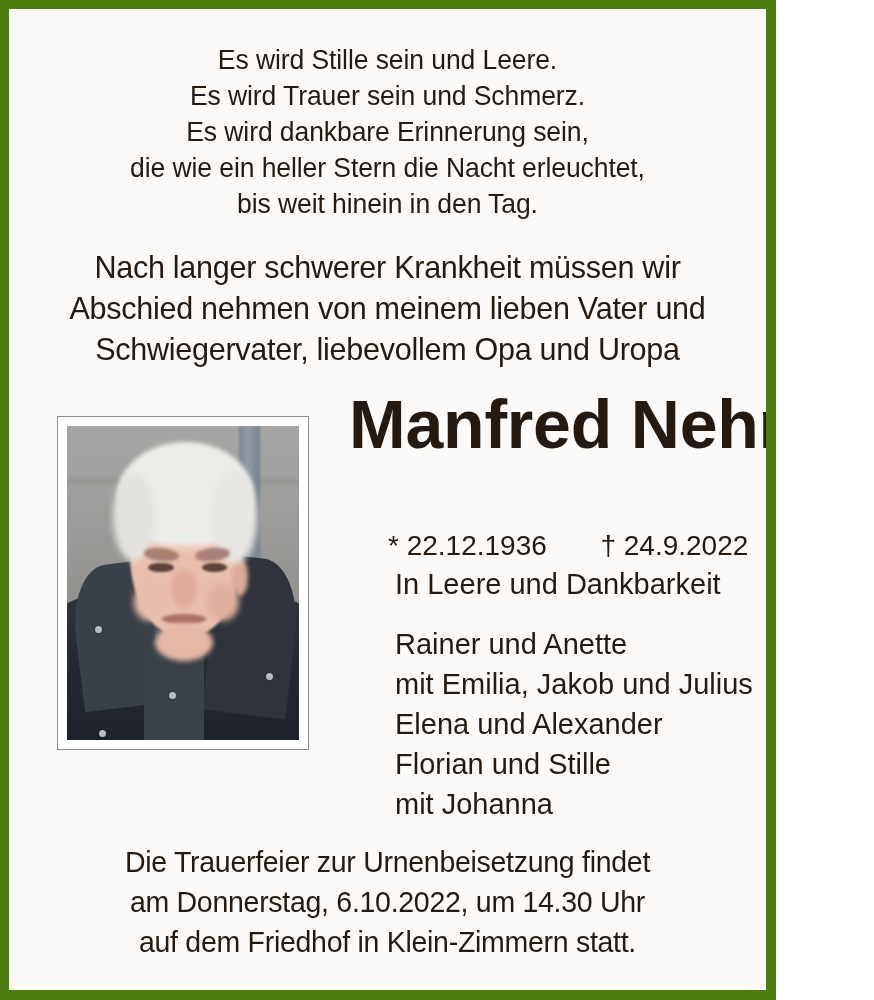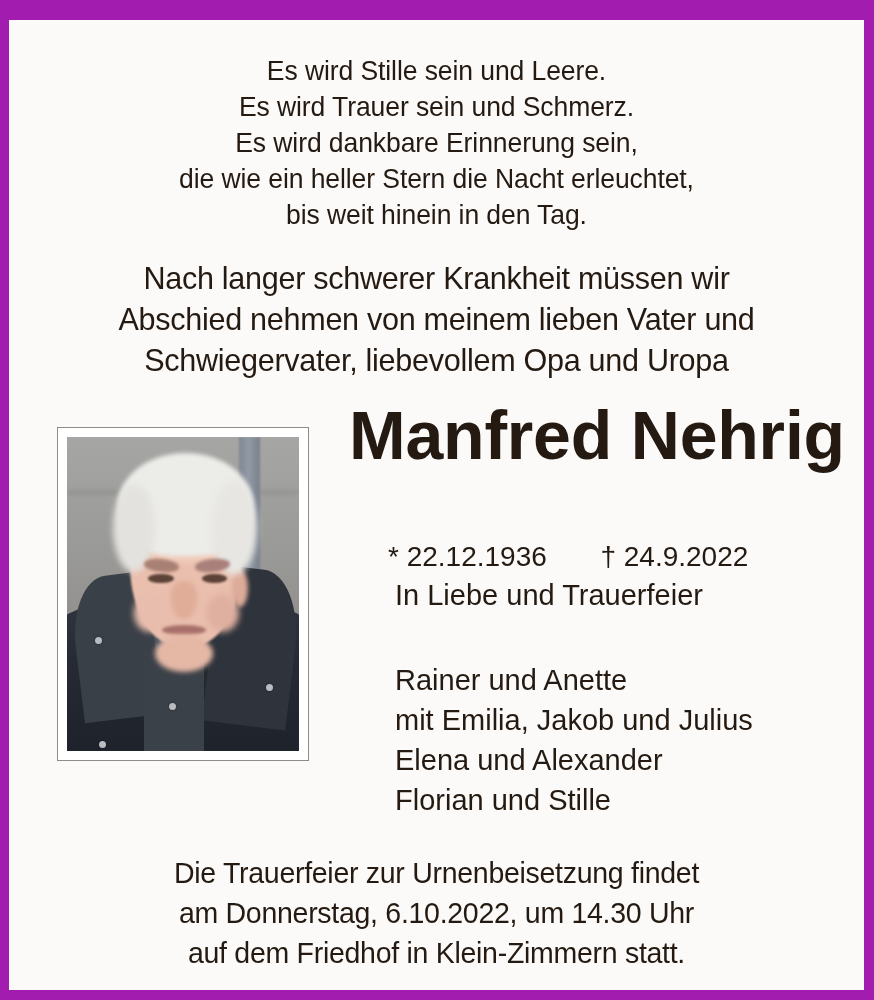--- a/index.html
+++ b/index.html
@@ -11,24 +11,24 @@
     width: 874px;
     height: 1000px;
     font-family: "Liberation Sans", sans-serif;
     -webkit-font-smoothing: antialiased;
   }
 
   
   .notice {
     position: relative;
     box-sizing: border-box;
-    width: 874px;
+    width: 776px;
     height: 1000px;
-    background: #a21caf;
-    padding: 20px 10px 10px 9px;
+    background: #4d7c0f;
+    padding: 9px 10px 10px 9px;
   }
   .notice-inner {
     position: relative;
     box-sizing: border-box;
     width: 100%;
     height: 100%;
     background: #fbfaf8;
     overflow: hidden;
   }
 
@@ -227,21 +227,21 @@
     position: absolute;
     left: 386px;
     top: 557px;
     font-size: 29px;
     line-height: 36px;
     white-space: nowrap;
   }
   .family {
     position: absolute;
     left: 386px;
-    top: 640px;
+    top: 615px;
     font-size: 29px;
     line-height: 40px;
   }
   .family .line { white-space: nowrap; }
 
   
   .closing {
     position: absolute;
     left: 0;
     right: 0;
@@ -314,27 +314,28 @@
     <div class="name t">Manfred Nehrig</div>
 
     <div class="dates t">
       <span>*</span>
       <span>22.12.1936</span>
       <span class="gap"></span>
       <span>†</span>
       <span>24.9.2022</span>
     </div>
 
-    <div class="dedication t">In Liebe und Trauerfeier</div>
+    <div class="dedication t">In Leere und Dankbarkeit</div>
 
     <div class="family t">
       <div class="line">Rainer und Anette</div>
       <div class="line">mit Emilia, Jakob und Julius</div>
       <div class="line">Elena und Alexander</div>
       <div class="line">Florian und Stille</div>
+      <div class="line">mit Johanna</div>
     </div>
 
     <div class="closing t">
       <div class="line">Die Trauerfeier zur Urnenbeisetzung findet</div>
       <div class="line">am Donnerstag, 6.10.2022, um 14.30 Uhr</div>
       <div class="line">auf dem Friedhof in Klein-Zimmern statt.</div>
     </div>
 
   </div>
 </div>

